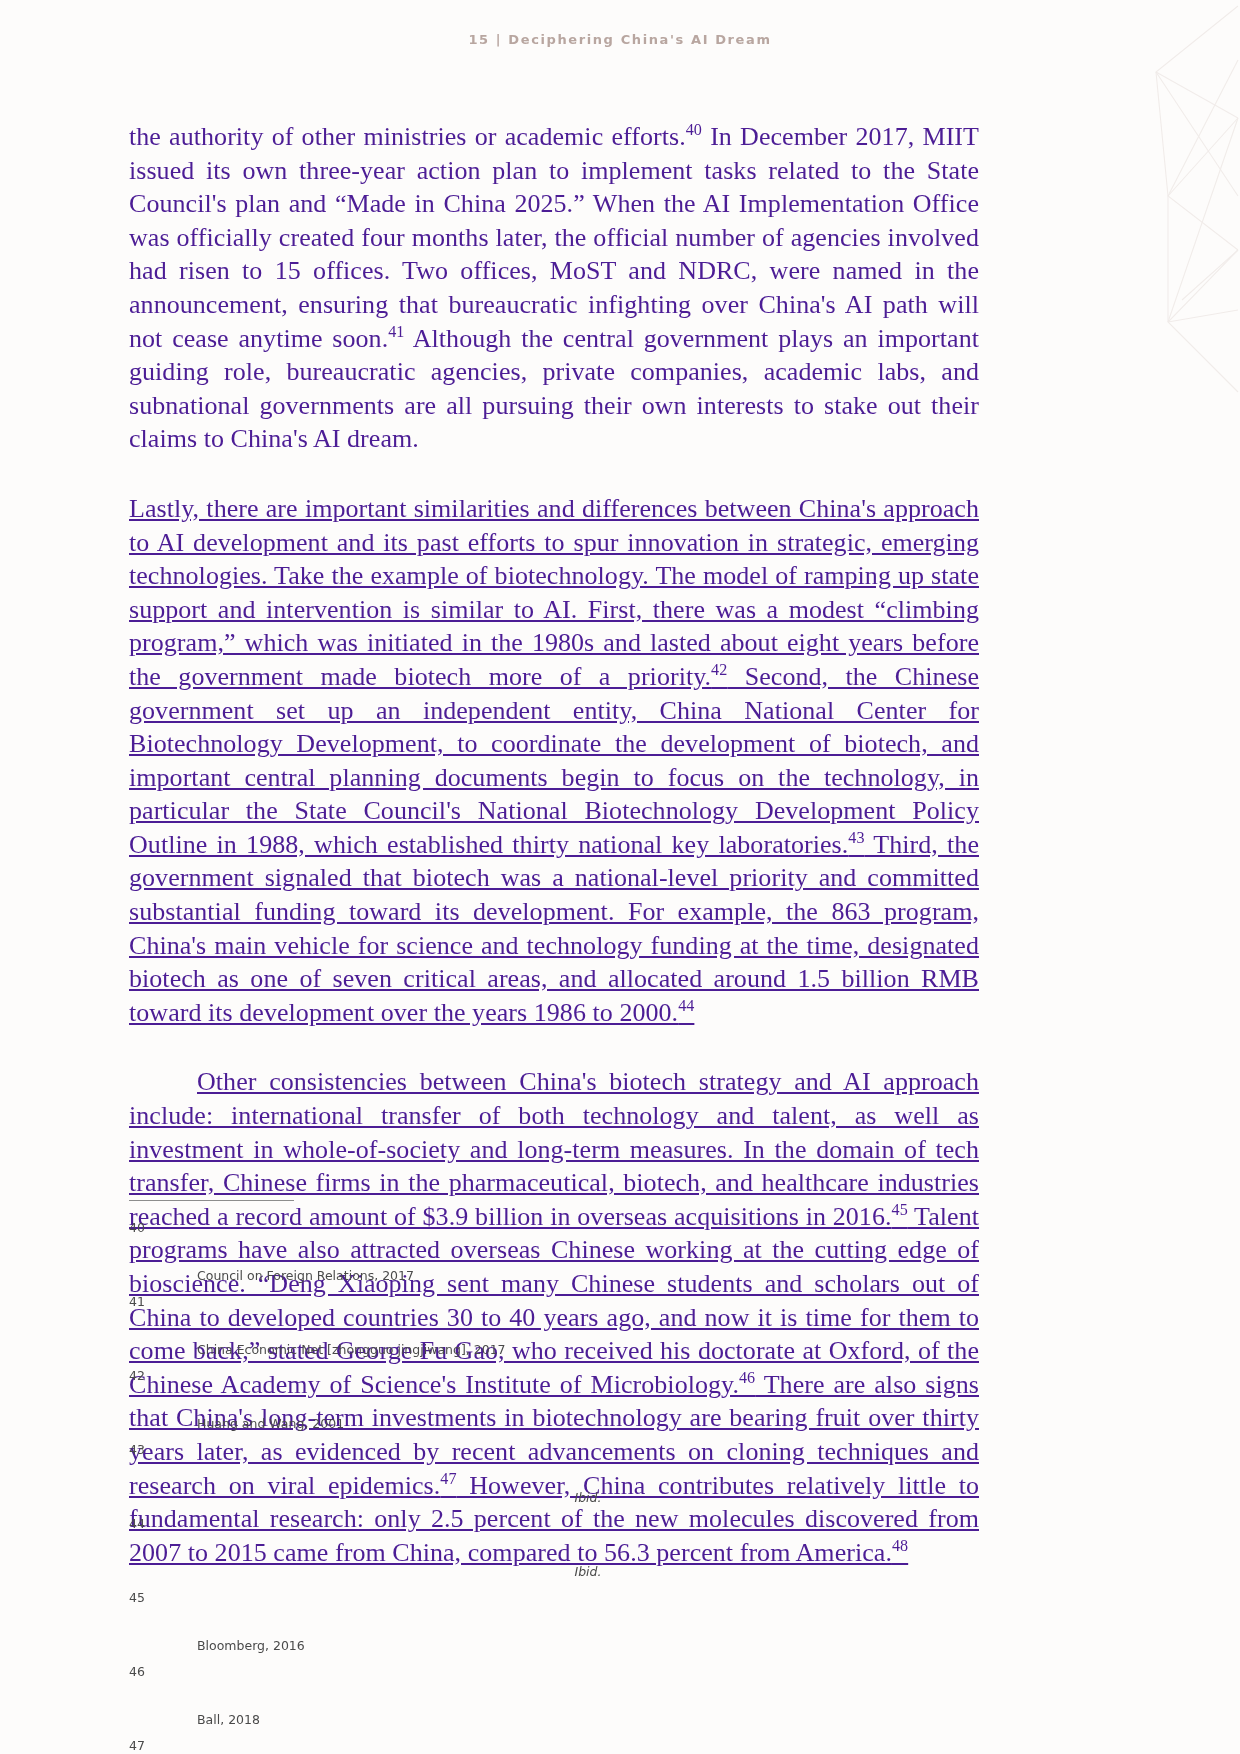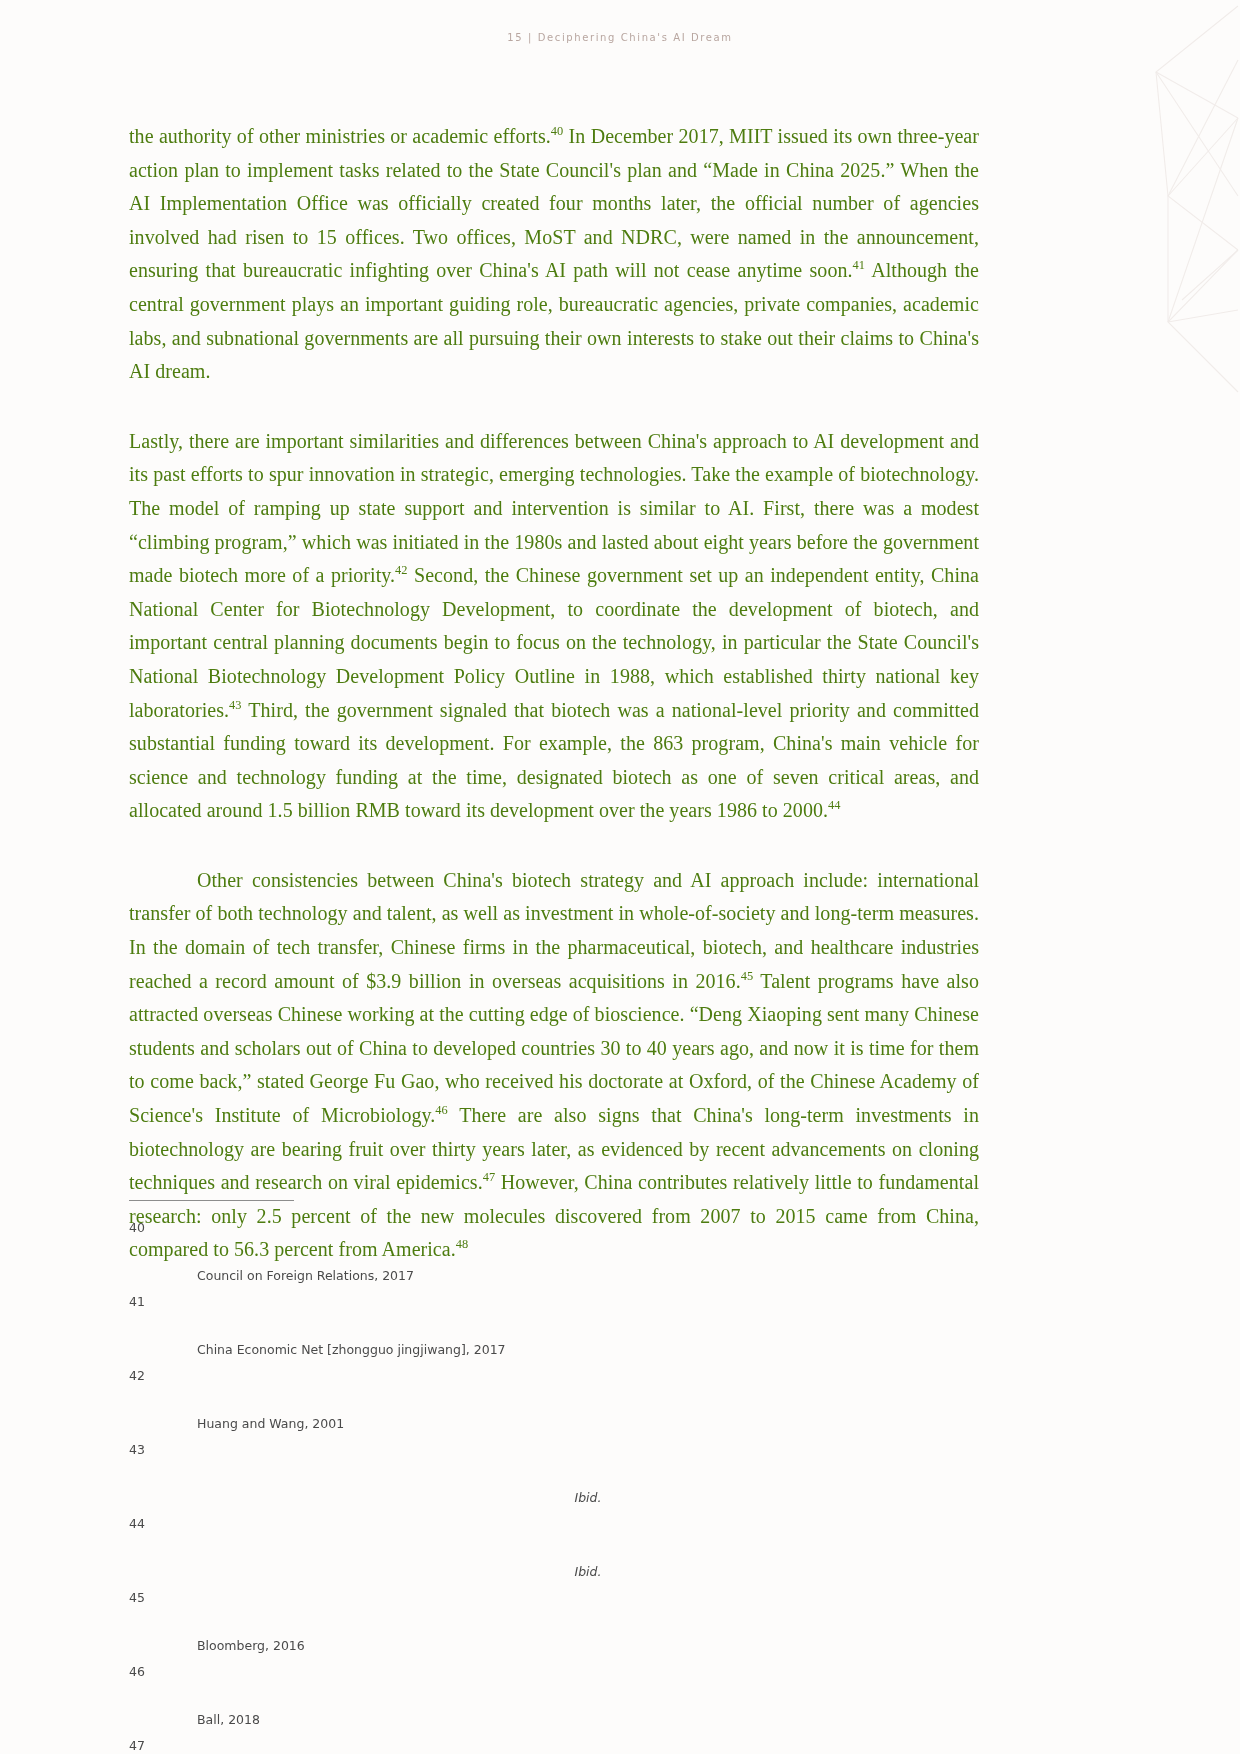--- a/index.html
+++ b/index.html
@@ -33,48 +33,49 @@
     opacity: 0.55;
   }
 
   .running-head {
     position: absolute;
     top: 32px;
     left: 0;
     width: 1240px;
     text-align: center;
     font-family: "DejaVu Sans", sans-serif;
-    font-size: 10px;
+    font-size: 13px;
     letter-spacing: 1.6px;
     color: #b8a6a0;
-    font-weight: 400;
+    font-weight: 700;
   }
 
   .content {
     position: absolute;
     left: 129px;
     top: 120px;
     width: 850px;
   }
 
   p.body {
-    font-size: 20px;
+    font-size: 26px;
     line-height: 33.6px;
     text-align: justify;
     margin: 0 0 22px 0;
-    color: #4d7c0f;
+    color: #4c1d95;
     letter-spacing: 0.05px;
   }
 
   p.body.indent {
     text-indent: 68px;
   }
 
   p.spacer-top {
     margin-top: 36px;
+    text-decoration: underline;
   }
 
   sup {
     font-size: 0.62em;
     vertical-align: super;
     line-height: 0;
   }
 
   .footnotes {
     position: absolute;

